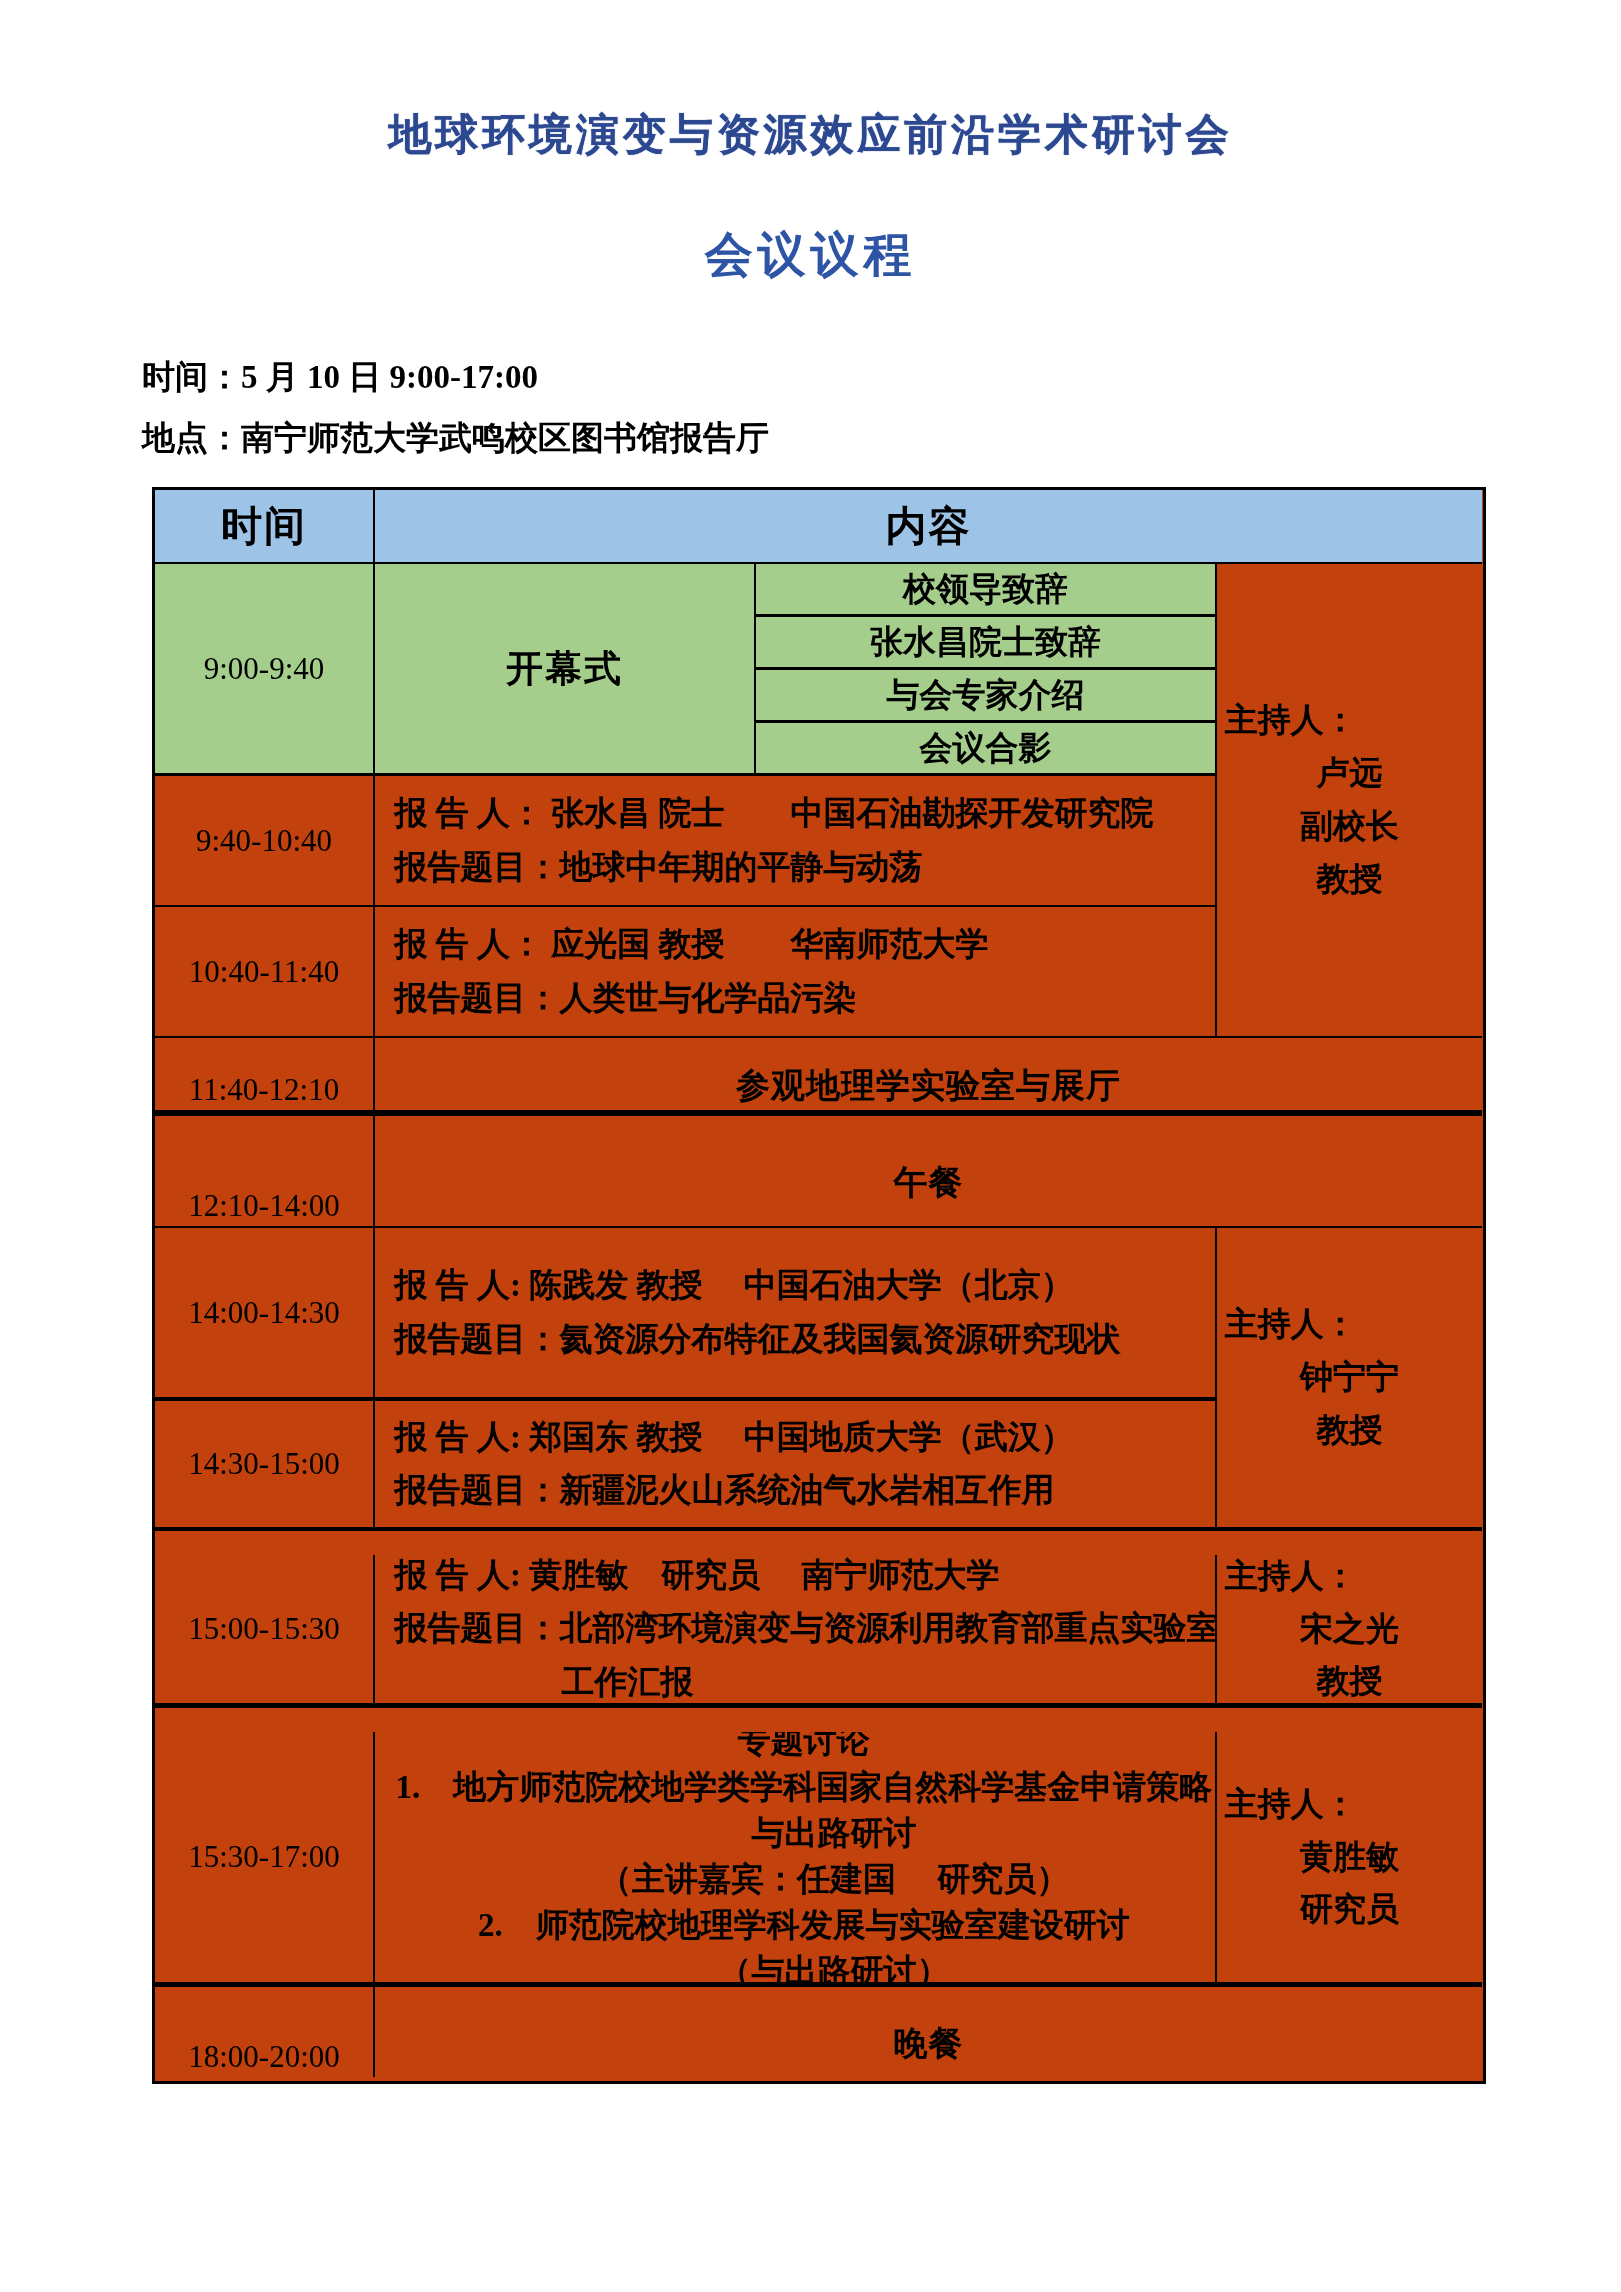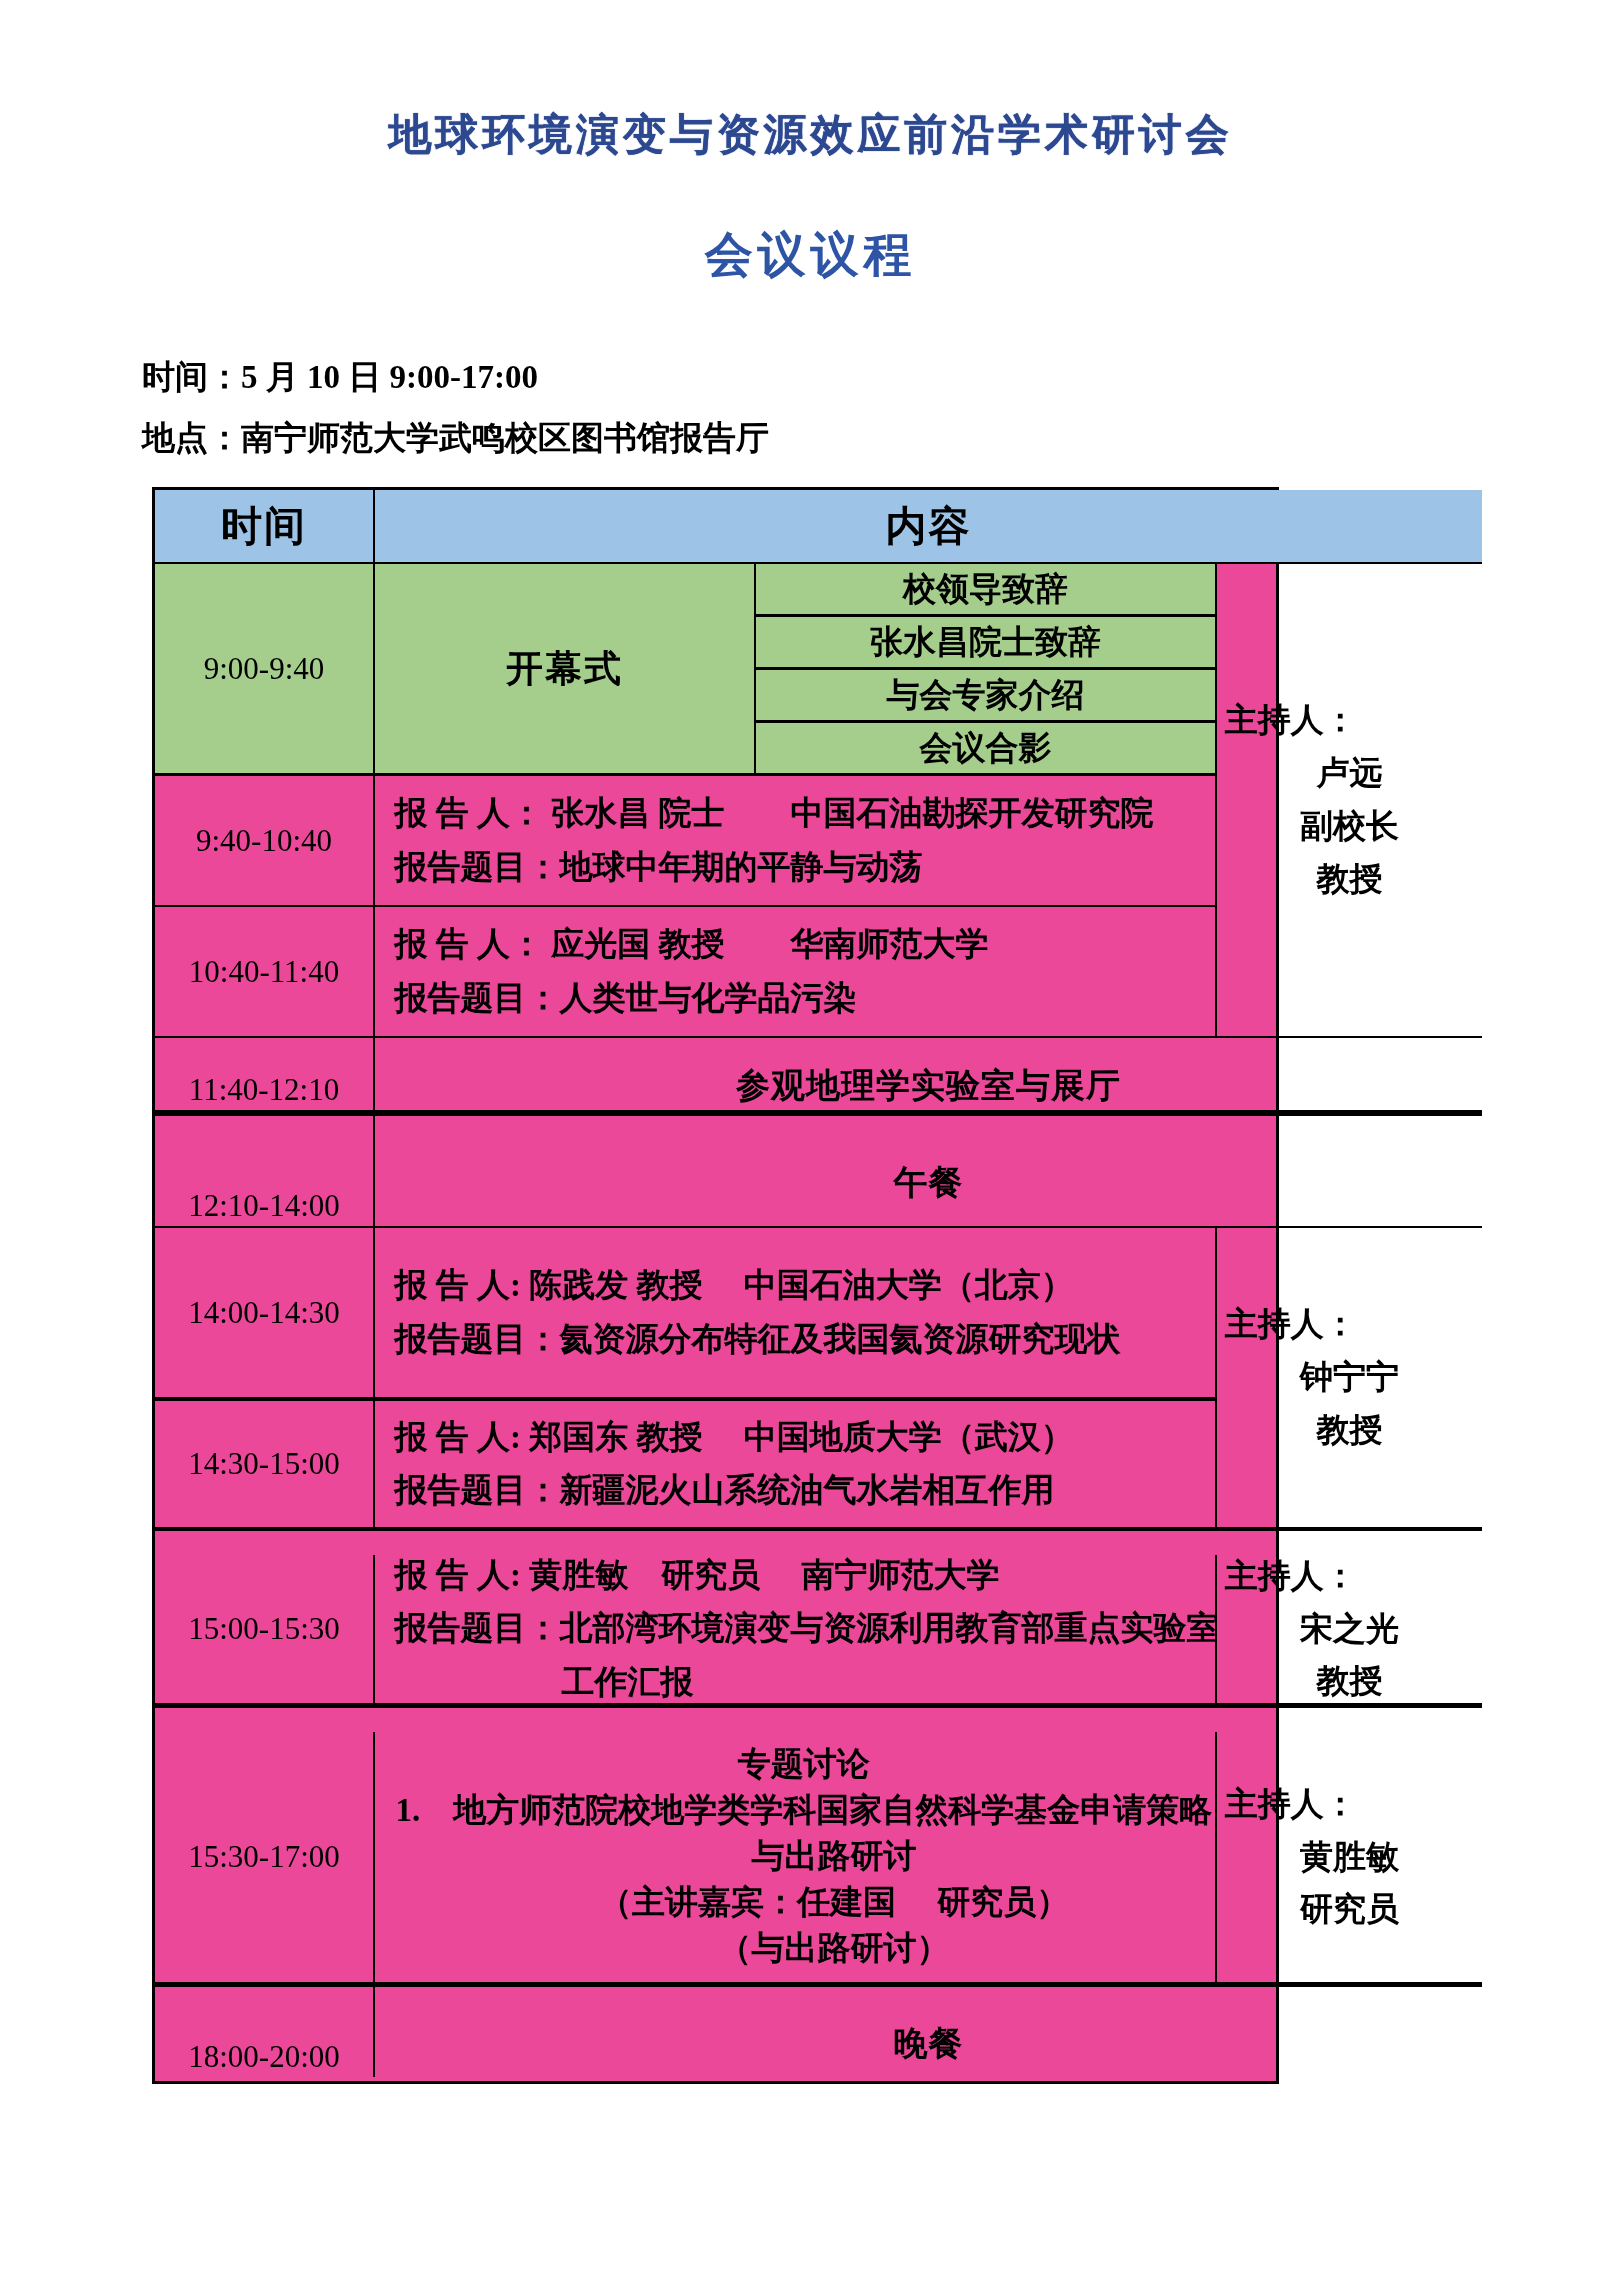--- a/index.html
+++ b/index.html
@@ -25,26 +25,26 @@
     font-size:48px;font-weight:bold;letter-spacing:4.9px;color:var(--subtitle-color);
     font-family:"Liberation Sans","DejaVu Sans",sans-serif;
   }
   .info-line{
     position:absolute;left:142px;font-size:33px;font-weight:bold;white-space:pre;
   }
   .info-time{top:355px;}
   .info-loc{top:416px;}
 
   .tbl{
-    position:absolute;left:152px;top:487px;width:1127px;height:1597px;
+    position:absolute;left:152px;top:487px;width:1334px;height:1597px;
     box-sizing:border-box;border:3.9px solid var(--border-color);
     display:grid;
     grid-template-columns:220px 381px 461px 265px;
     grid-template-rows:74px 53px 53px 53px 53px 131px 131px 78px 112px 173px 130px 177px 279px 90px;
-    background:#ec4899;
+    background:#c2410c;
   }
   .cell{
     box-sizing:border-box;display:flex;align-items:center;justify-content:center;
     border-right:2px solid var(--border-color);
     border-bottom:2px solid var(--border-color);
     overflow:hidden;
   }
   .br0{border-right:none;}
   .bb0{border-bottom:none;}
   .bb3{border-bottom-width:2.9px;}
@@ -159,20 +159,21 @@
       <div class="nm">宋之光</div>
       <div class="nm">教授</div>
     </div>
 
     <div class="cell time bb6" style="grid-area:13/1/14/2">15:30-17:00</div>
     <div class="cell disc bb6" style="grid-area:13/2/14/4">
       <div>专题讨论</div>
       <div>1.　地方师范院校地学类学科国家自然科学基金申请策略</div>
       <div class="ind2">与出路研讨</div>
       <div class="ind2">（主讲嘉宾：任建国　 研究员）</div>
+      <div>2.　师范院校地理学科发展与实验室建设研讨</div>
       <div class="ind2">（与出路研讨）</div>
     </div>
 
     <div class="cell mod br0 bb6" style="grid-area:13/4/14/5">
       <div class="pfx">主持人：</div>
       <div class="nm">黄胜敏</div>
       <div class="nm">研究员</div>
     </div>
 
     <div class="cell time tbot bb0" style="grid-area:14/1/15/2">18:00-20:00</div>

